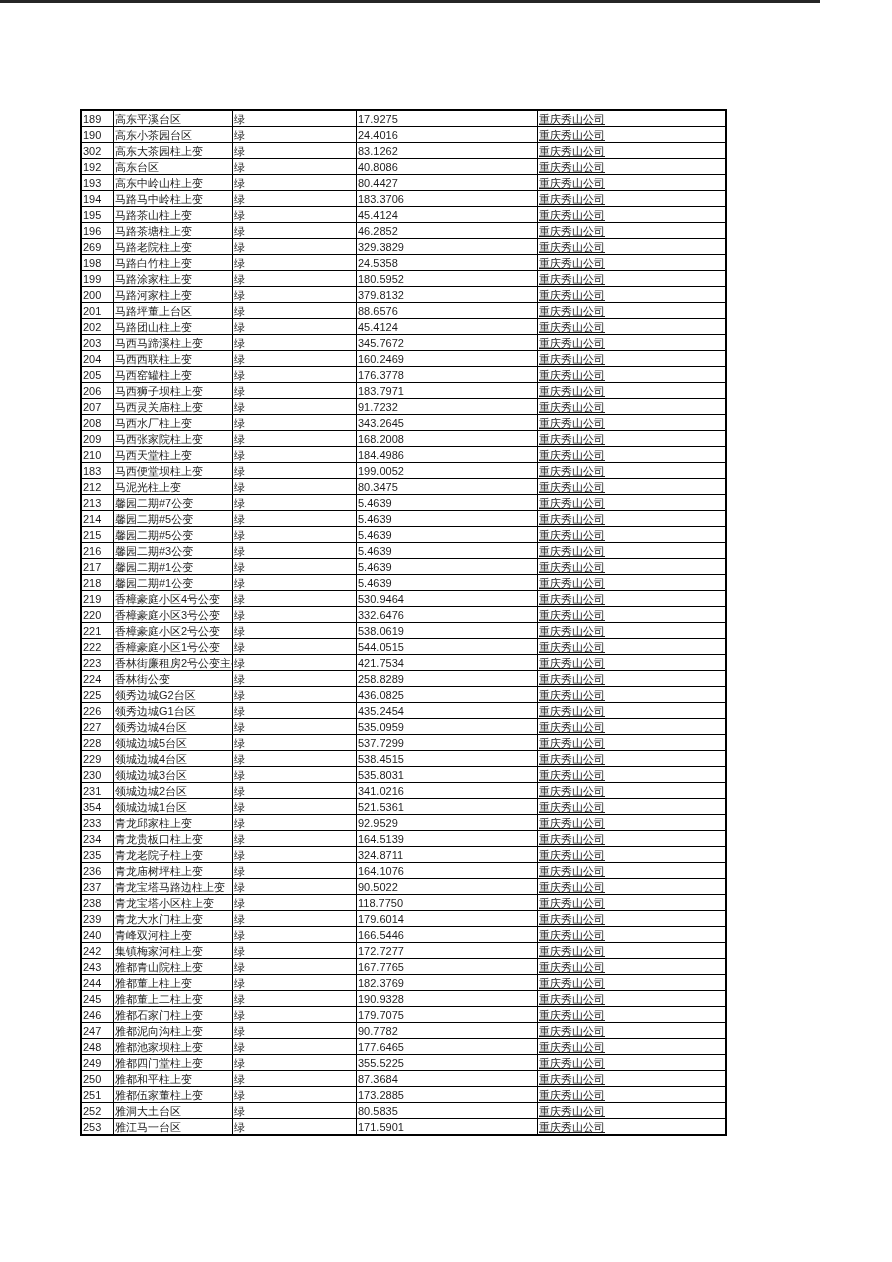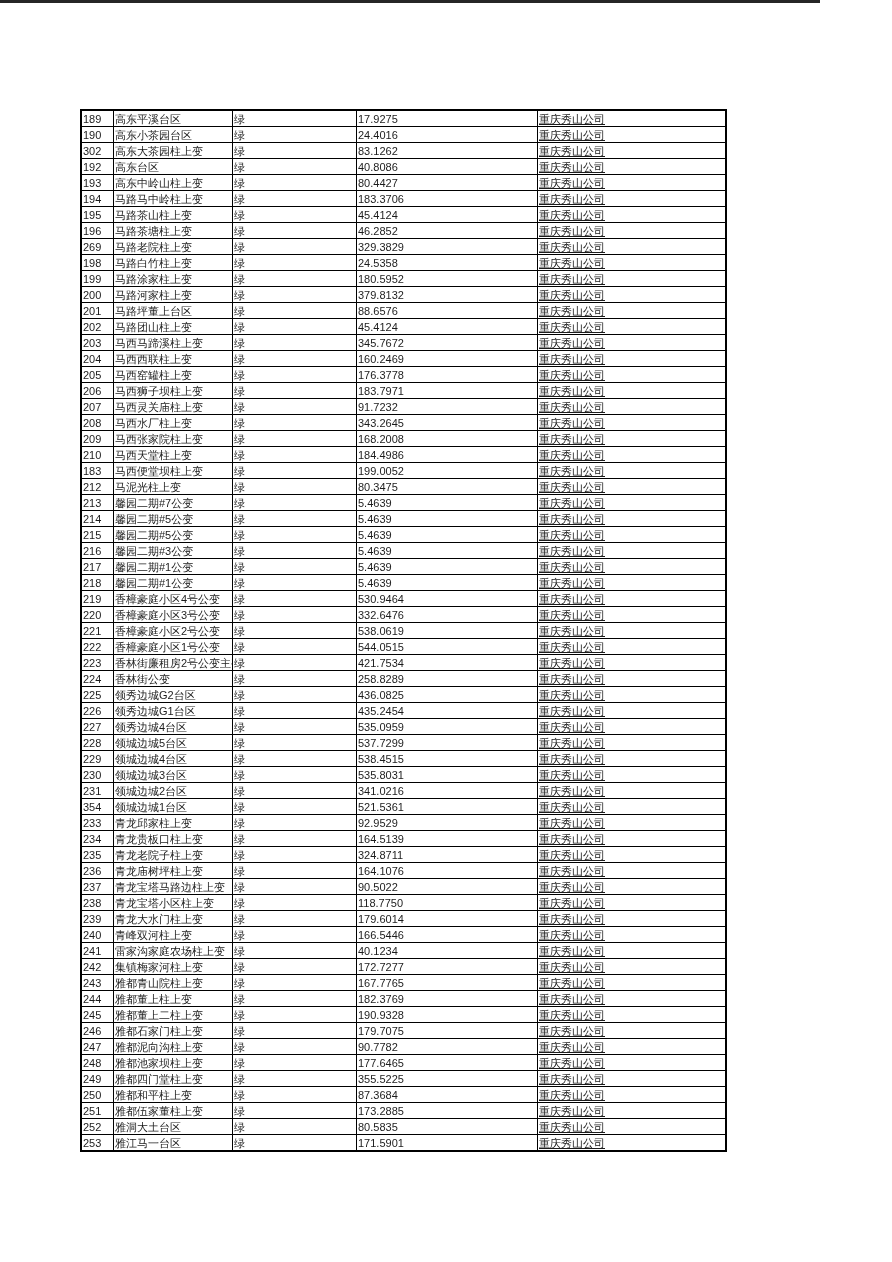--- a/index.html
+++ b/index.html
@@ -573,29 +573,20 @@
   <tr>
     <td class="c-num">240</td>
     <td class="c-name">青峰双河柱上变</td>
     <td class="c-status">绿</td>
     <td class="c-value">166.5446</td>
     <td class="c-company">
       <span class="company-link">重庆秀山公司</span>
     </td>
   </tr>
 
-  <tr>
-    <td class="c-num">241</td>
-    <td class="c-name">雷家沟家庭农场柱上变</td>
-    <td class="c-status">绿</td>
-    <td class="c-value">40.1234</td>
-    <td class="c-company">
-      <span class="company-link">重庆秀山公司</span>
-    </td>
-  </tr>
 
   <tr>
     <td class="c-num">242</td>
     <td class="c-name">集镇梅家河柱上变</td>
     <td class="c-status">绿</td>
     <td class="c-value">172.7277</td>
     <td class="c-company">
       <span class="company-link">重庆秀山公司</span>
     </td>
   </tr>

